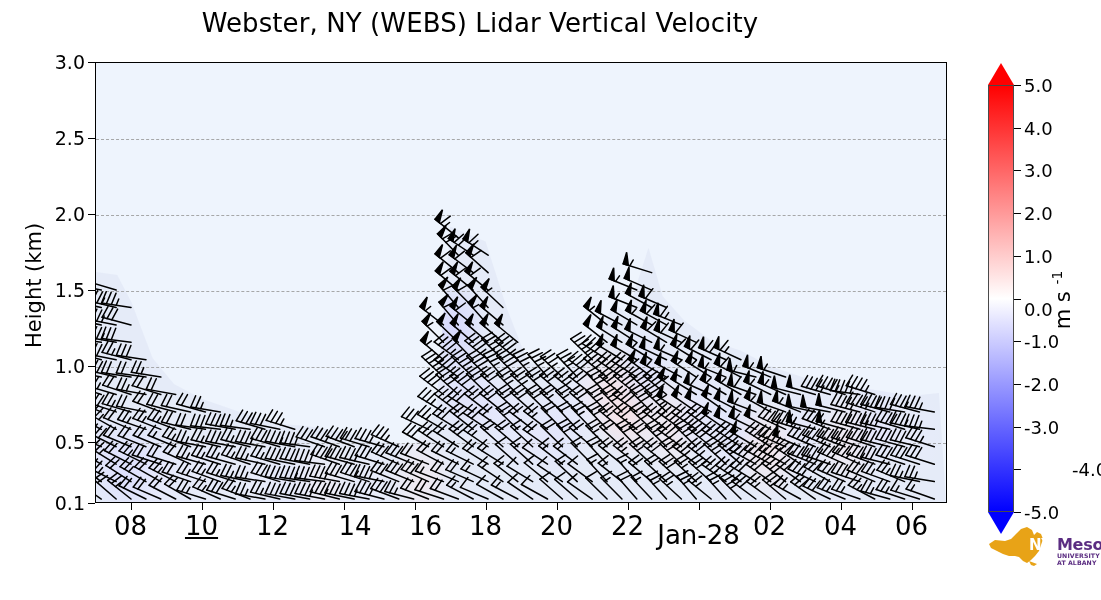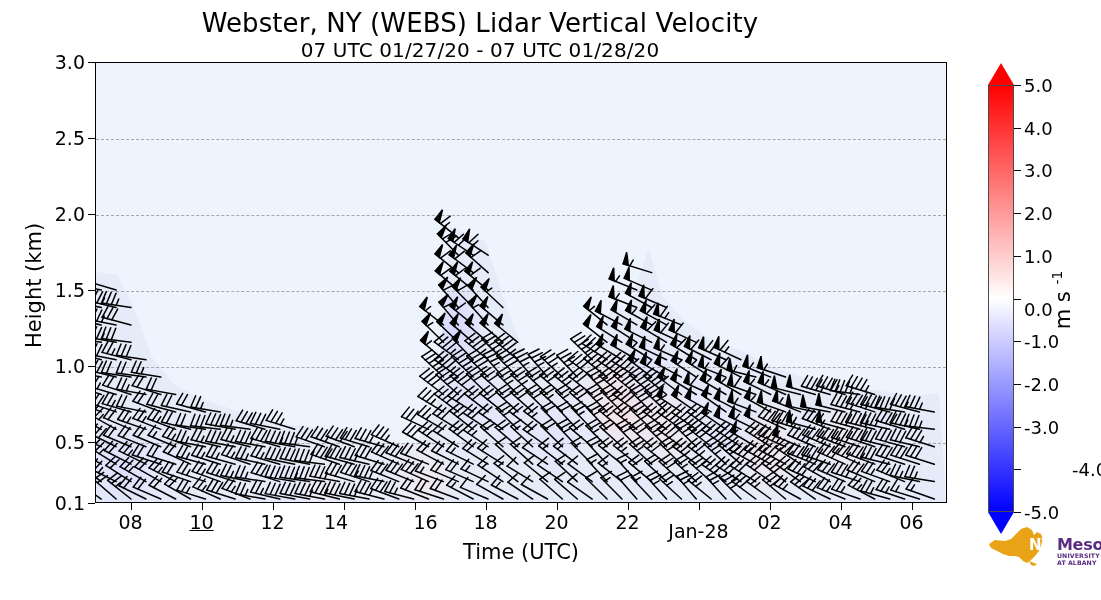--- a/index.html
+++ b/index.html
@@ -17,21 +17,21 @@
   #fieldsvg,#barbsvg{position:absolute;left:0;top:0;width:100%;height:100%;}
 
   .gridline{position:absolute;left:0;width:100%;height:0;
             border-top:1.4px dashed #9a9a9a;opacity:.85;}
   .ylab{position:absolute;text-align:right;width:62px;font-size:19px;
         transform:translateY(-50%);}
   .ytickmark{position:absolute;width:7px;height:0;border-top:1.7px solid #000;}
   #ylabel{position:absolute;font-size:21px;transform:rotate(-90deg);
           transform-origin:left top;white-space:nowrap;}
 
-  .xlab{position:absolute;font-size:19px;transform:translateX(-50%);white-space:nowrap;}
+  .xlab{position:absolute;font-size:26px;transform:translateX(-50%);white-space:nowrap;}
   .xtickmark{position:absolute;width:0;height:7px;border-left:1.7px solid #000;}
   #xlabel{position:absolute;width:852px;left:95px;top:540px;text-align:center;font-size:21px;}
 
   
   #cbwrap{position:absolute;left:986px;top:62px;width:30px;height:450px;}
   #cbbody{position:absolute;left:2px;top:23px;width:26px;height:427px;}
   .cbtri{position:absolute;left:2px;width:0;height:0;border-left:13px solid transparent;
          border-right:13px solid transparent;}
   #cbtop{top:1px;border-bottom:22px solid #ff0000;}
   #cbbot{top:450px;border-top:22px solid #0000ff;}
@@ -51,24 +51,22 @@
             color:#5b2d82;letter-spacing:-.3px;}
   #logotxt3{position:absolute;left:72px;top:29px;font-size:6.2px;font-weight:bold;
             color:#5b2d82;letter-spacing:.1px;}
 </style>
 </head>
 <body>
 
 <div id="root">
 
   <div class="ttl" id="title">Webster, NY (WEBS) Lidar Vertical Velocity</div>
-  <div class="ttl" id="subtitle">07 UTC 01/27/20 - 07 UTC 01/28/20</div>
 
   <div id="ylabel" style="left: 22px; top: 347.5px;">Height (km)</div>
-  <div id="xlabel">Time (UTC)</div>
 
   <div id="yticks">
       <div class="ylab" style="left: 23px; top: 503px;">0.1</div>
       <div class="ytickmark" style="left: 88px; top: 503px;"></div>
       <div class="ylab" style="left: 23px; top: 442.172px;">0.5</div>
       <div class="ytickmark" style="left: 88px; top: 442.172px;"></div>
       <div class="ylab" style="left: 23px; top: 366.138px;">1.0</div>
       <div class="ytickmark" style="left: 88px; top: 366.138px;"></div>
       <div class="ylab" style="left: 23px; top: 290.103px;">1.5</div>
       <div class="ytickmark" style="left: 88px; top: 290.103px;"></div>
@@ -79,21 +77,21 @@
       <div class="ylab" style="left: 23px; top: 62px;">3.0</div>
       <div class="ytickmark" style="left: 88px; top: 62px;"></div>
     </div>
   <div id="xticks">
       <div class="xlab" style="left: 130.5px; top: 511px;">08</div>
       <div class="xtickmark" style="left: 130.5px; top: 503px;"></div>
       <div class="xlab" style="left: 201.5px; top: 511px; text-decoration: underline;">10</div>
       <div class="xtickmark" style="left: 201.5px; top: 503px;"></div>
       <div class="xlab" style="left: 272.5px; top: 511px;">12</div>
       <div class="xtickmark" style="left: 272.5px; top: 503px;"></div>
-      <div class="xlab" style="left: 336px; top: 511px;">14</div>
+      <div class="xlab" style="left: 355px; top: 511px;">14</div>
       <div class="xtickmark" style="left: 343.5px; top: 503px;"></div>
       <div class="xlab" style="left: 414.5px; top: 511px; margin-left: 11px;">16</div>
       <div class="xtickmark" style="left: 414.5px; top: 503px;"></div>
       <div class="xlab" style="left: 485.5px; top: 511px;">18</div>
       <div class="xtickmark" style="left: 485.5px; top: 503px;"></div>
       <div class="xlab" style="left: 556.5px; top: 511px;">20</div>
       <div class="xtickmark" style="left: 556.5px; top: 503px;"></div>
       <div class="xlab" style="left: 627.5px; top: 511px;">22</div>
       <div class="xtickmark" style="left: 627.5px; top: 503px;"></div>
       <div class="xlab" style="left: 698.5px; top: 520px;">Jan-28</div>

